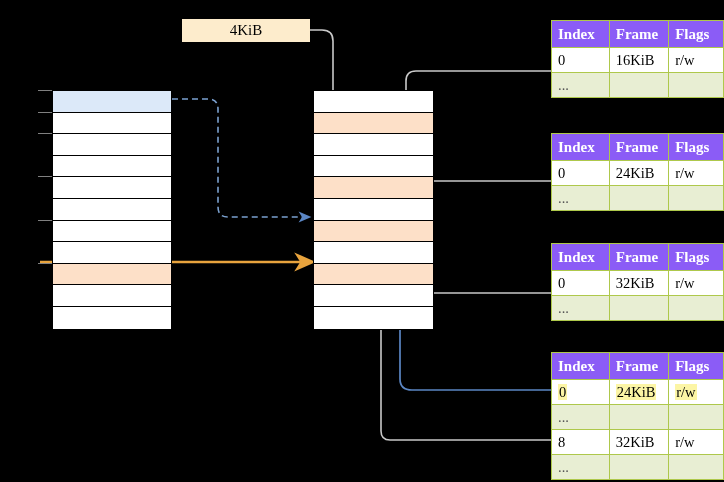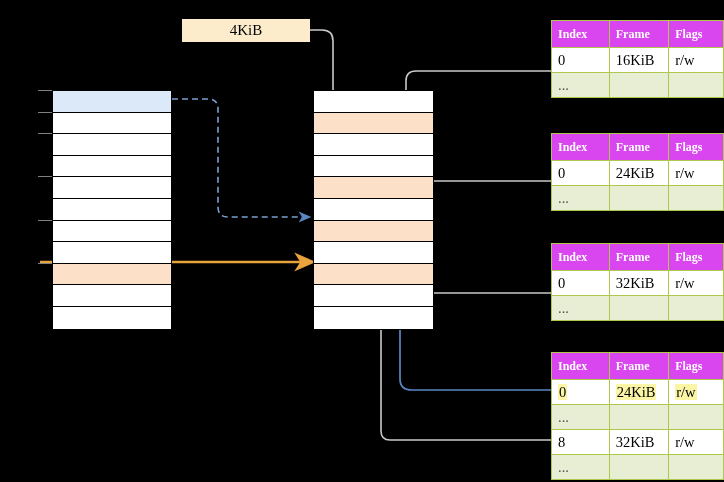--- a/index.html
+++ b/index.html
@@ -61,27 +61,27 @@
 
   
   .frametable {
     border-collapse: collapse;
     table-layout: fixed;
     font-size: 14.5px;
     color: #000000;
     background: #ffffff;
   }
   .frametable th {
-    background: #d946ef;
+    background: #8b5cf6;
     color: #ffffff;
     font-weight: bold;
     text-align: left;
     padding: 2px 6px;
     border: 1.2px solid #aec84b;
-    font-size: 12px;
+    font-size: 15px;
     height: 22px;
     white-space: nowrap;
   }
   .frametable td {
     border: 1.2px solid #aec84b;
     padding: 1px 6px;
     height: 22px;
     vertical-align: middle;
     white-space: nowrap;
   }

